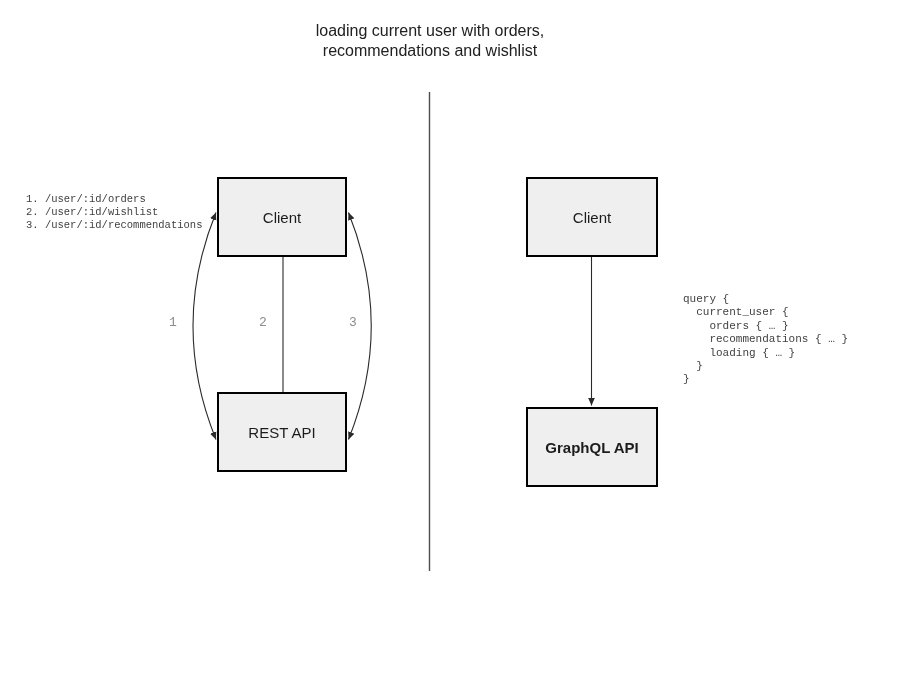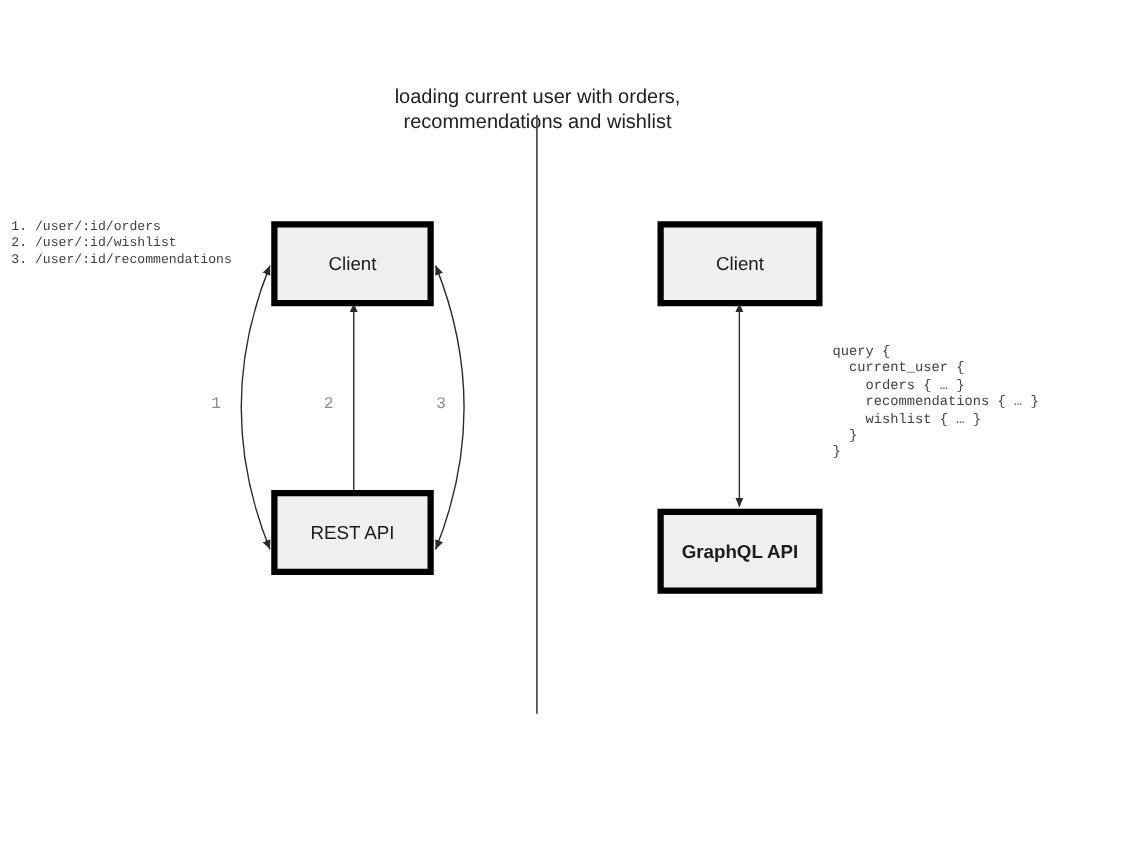--- a/index.html
+++ b/index.html
@@ -17,44 +17,43 @@
   .title {
     position: absolute;
     left: 230px;
     top: 21px;
     width: 400px;
     text-align: center;
     font-size: 16px;
     line-height: 20px;
     color: #212121;
     white-space: pre-line;
-    margin-top: 47px;
   }
   svg.canvas {
     position: absolute;
     left: 0;
     top: 0;
   }
   .node {
     position: absolute;
     box-sizing: border-box;
     width: 130px;
-    height: 68px;
+    height: 80px;
     background: #efefef;
-    border: 5px solid #000000;
+    border: 2px solid #000000;
     display: flex;
     align-items: center;
     justify-content: center;
     font-size: 15px;
     color: #1c1c1c;
   }
   .node.wide { width: 132px; }
   .code {
     position: absolute;
-    margin: 0;
+    margin: 17px;
     font-family: "Liberation Mono", monospace;
     white-space: pre;
   }
   .endpoints {
     left: 9px;
     top: 176px;
     font-size: 10.5px;
     line-height: 13px;
     color: #3f3f3f;
   }
@@ -123,15 +122,15 @@
 </div>
 
 <div class="node wide" style="left:526px; top:407px;font-weight:bold;">
   <span>GraphQL API</span>
 </div>
 
 <pre class="code query">query {
   current_user {
     orders { … }
     recommendations { … }
-    wishlist { … }
+    loading { … }
   }
 }</pre>
 
 </body></html>

